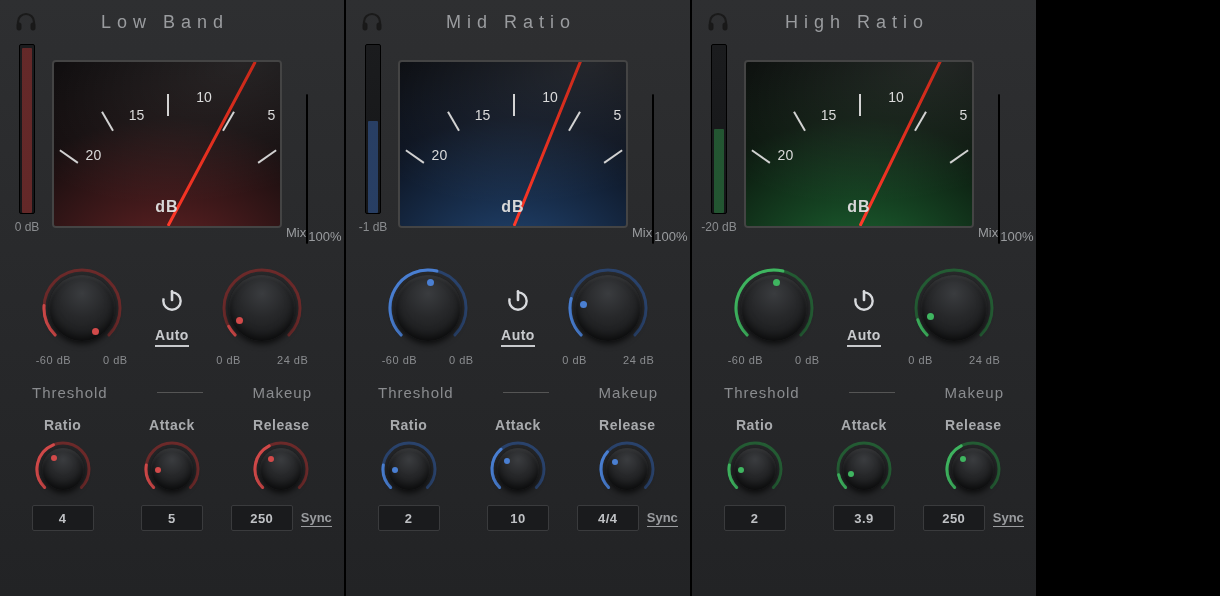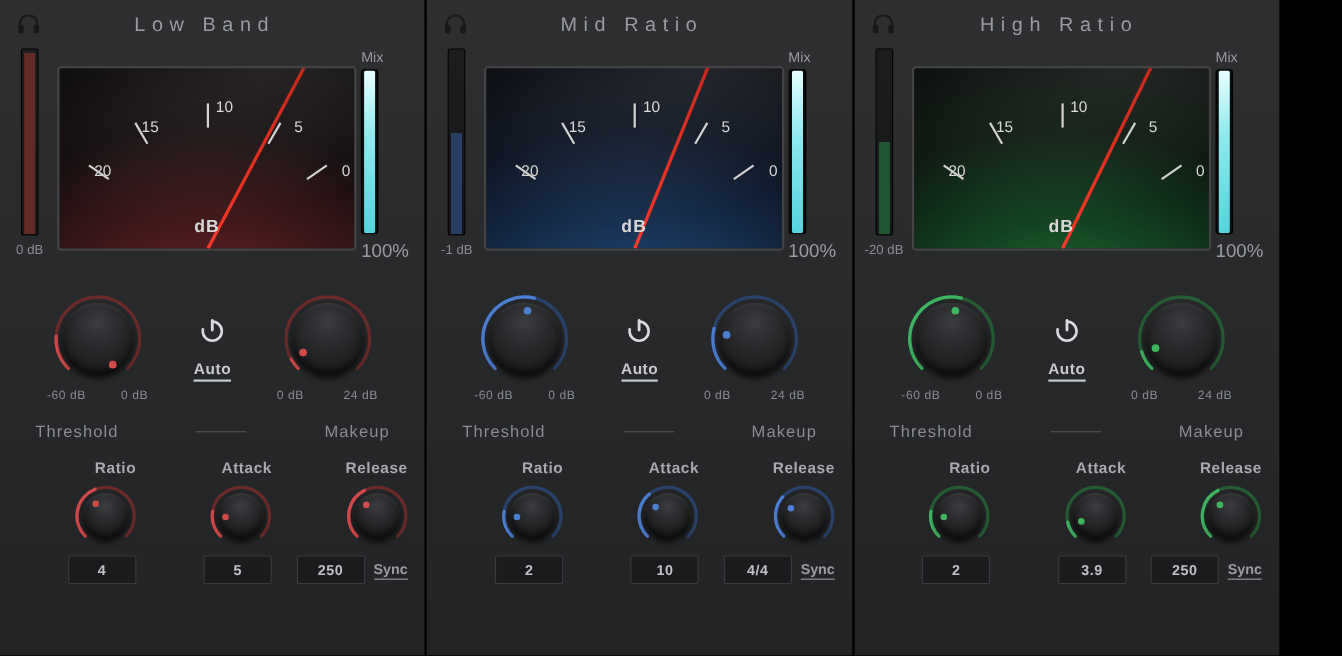--- a/index.html
+++ b/index.html
@@ -1,17 +1,17 @@
 <!DOCTYPE html>
 <html><head>
 <meta charset="utf-8">
 <style>
   * { box-sizing: border-box; margin: 0; padding: 0; }
   html, body { width: 1220px; height: 596px; background: #000; font-family: "Segoe UI", Arial, sans-serif; color: #aaa; overflow: hidden; }
-  .rack { display: flex; width: 1163px; height: 596px; }
+  .rack { display: flex; width: 1036px; height: 596px; }
   .band { flex: 1 1 0; background: linear-gradient(180deg,#2e2f31 0%, #222325 100%); border-right: 2px solid #000; position: relative; padding: 0 4px; }
   .band:last-child { border-right: none; }
 
   .title-row { height: 44px; display:flex; align-items:center; }
   .title-row .hp-icon { width:44px; display:flex; justify-content:center; }
   .hp-icon svg { width:24px; height:24px; stroke:#191919; fill:#191919; }
   .title { flex:1; text-align:center; font-size:18px; letter-spacing:6px; color:#9a9c9f; font-weight:400; }
   .title-row .spacer { width:58px; }
 
   .meter-row { height:200px; display:flex; align-items:stretch; padding:0 2px; }
@@ -26,25 +26,25 @@
   .vu { flex:1; margin:16px 4px; border:2px solid #444; border-radius:4px; position:relative; overflow:hidden; }
   .vu-bg { position:absolute; inset:0; }
   .vu .glare { position:absolute; top:-140px; left:-70px; width:520px; height:280px; background:radial-gradient(ellipse at center, rgba(255,255,255,0.10) 0%, rgba(255,255,255,0) 65%); transform:rotate(-18deg); pointer-events:none; }
   .vu .scale { position:absolute; inset:0; }
   .vu .tick { position:absolute; left:50%; top:100%; width:2px; height:22px; background:#d0d0d0; transform-origin:50% 0; }
   .vu .ticklabel { position:absolute; color:#d8d8d8; font-size:14px; transform:translate(-50%,-50%); }
   .vu .needle { position:absolute; left:50%; top:100%; width:2.5px; height:186px; background:linear-gradient(#ff3a2a,#c21100); transform-origin:50% 0; border-radius:1px; }
   .vu .unit { position:absolute; left:50%; bottom:10px; transform:translateX(-50%); color:#d8d8d8; font-size:16px; font-weight:600; letter-spacing:1px; }
 
   
-  .mix-wrap { width:52px; display:flex; flex-direction:column; align-items:flex-start; }
+  .mix-wrap { width:52px; display:flex; align-items:flex-end; }
   .mix-title { font-size:13px; color:#9a9c9f; margin-bottom:4px; }
   .mix-bar { width:16px; height:150px; border:1px solid #000; background:#0b0c0d; border-radius:3px; position:relative; overflow:hidden; }
   .mix-fill { position:absolute; bottom:0; left:2px; right:2px; background:linear-gradient(180deg,#e8ffff,#8fe9ef 40%, #54d4dc); border-radius:2px; }
-  .mix-label { margin-top:6px; font-size:17px; color:#9a9c9f; }
+  .mix-label { margin-top:6px; font-size:13px; color:#9a9c9f; }
 
   
   .knob-row { display:flex; justify-content:space-around; align-items:center; padding:24px 18px 4px; position:relative; }
   .knob-col { display:flex; flex-direction:column; align-items:center; }
   .knob { position:relative; border-radius:50%; }
   .knob .face { position:absolute; inset:7px; border-radius:50%; background:radial-gradient(circle at 50% 28%, #3a3c3f 0%, #27282a 42%, #141516 100%); box-shadow:inset 0 2px 3px rgba(255,255,255,0.07), inset 0 -4px 8px rgba(0,0,0,0.6), 0 3px 6px rgba(0,0,0,0.7); }
   .knob .dot { position:absolute; width:6px; height:6px; border-radius:50%; left:50%; top:50%; }
   .knob-big { width:80px; height:80px; }
   .knob-big .dot { width:7px; height:7px; }
   .knob-sm { width:56px; height:56px; }
@@ -55,21 +55,21 @@
   .power { width:26px; height:26px; }
   .auto { font-size:14px; color:#c8cacd; border-bottom:2px solid #c8cacd; padding-bottom:2px; font-weight:600; letter-spacing:0.5px; cursor:pointer; }
 
   
   .sect-row { display:flex; align-items:center; justify-content:space-between; padding:14px 28px 0; }
   .sect-row .lbl { font-size:15px; color:#8a8c8f; letter-spacing:1px; }
   .sect-row .dash { flex:0 0 46px; height:1px; background:#555; }
 
   
   .bot-row { display:flex; justify-content:space-around; align-items:flex-start; padding:16px 4px 0; }
-  .bot-col { display:flex; flex-direction:column; align-items:flex-end; gap:8px; width:108px; }
+  .bot-col { display:flex; flex-direction:column; align-items:center; gap:8px; width:108px; }
   .bot-title { font-size:14px; color:#a8aaad; letter-spacing:0.5px; font-weight:600; }
   .val-wrap { display:flex; align-items:center; gap:8px; }
   .val-disp { min-width:62px; height:26px; border:1px solid #3a3b3d; border-radius:2px; background:#1a1b1d; color:#bfc1c4; font-size:13px; display:flex; align-items:center; justify-content:center; font-weight:600; letter-spacing:0.5px; }
   .sync { font-size:13px; color:#9a9c9f; border-bottom:1.5px solid #9a9c9f; padding-bottom:1px; font-weight:600; cursor:pointer; }
 
   svg.arc { position:absolute; inset:0; width:100%; height:100%; pointer-events:none; }
 </style>
 </head>
 <body>
 

